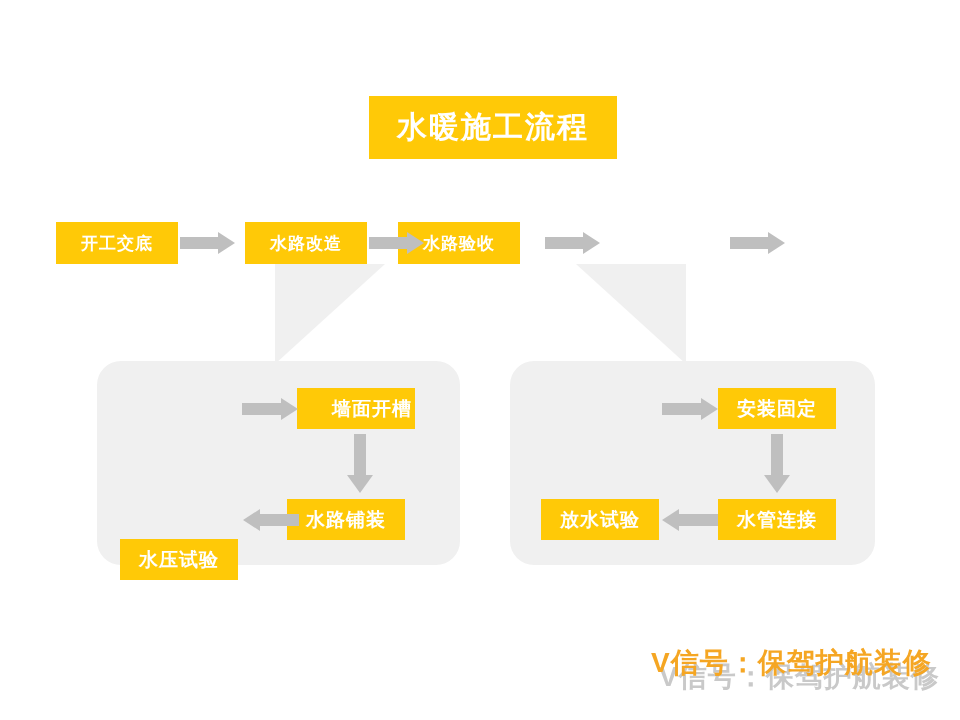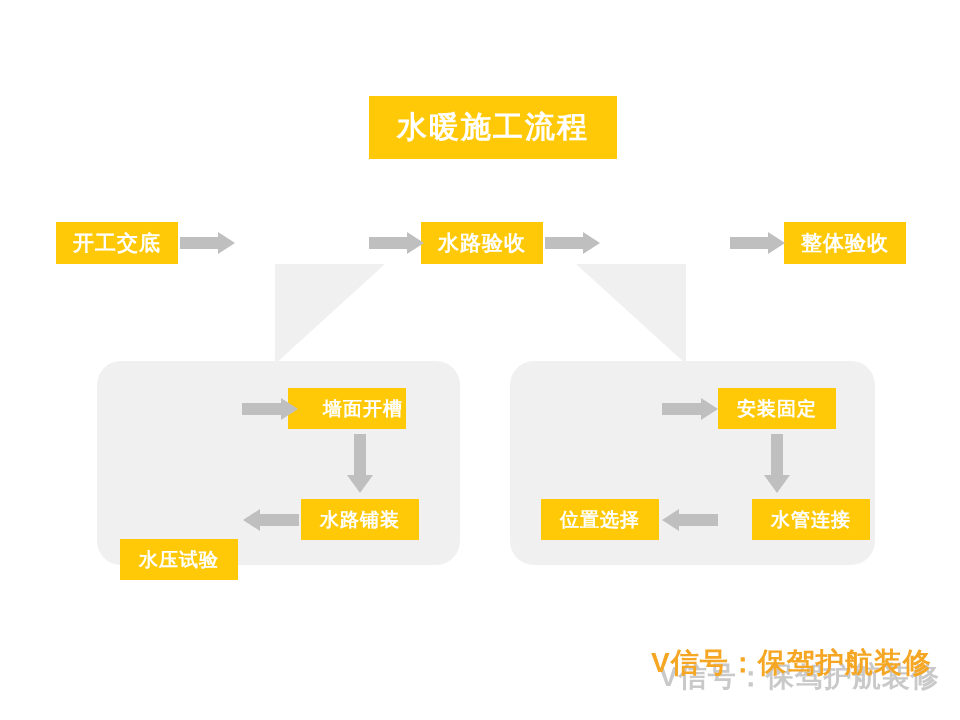--- a/index.html
+++ b/index.html
@@ -41,25 +41,25 @@
     height: 63px;
     font-size: 30px;
     letter-spacing: 2px;
   }
 
   
   .top-node {
     top: 222px;
     width: 122px;
     height: 42px;
-    font-size: 21px;
+    font-size: 17px;
   }
   .top-1 { left: 56px; }
   .top-2 { left: 245px; }
-  .top-3 { left: 421px; text-align: center; }
+  .top-3 { left: 398px; text-align: center; }
   .top-4 { left: 606px; }
   .top-5 { left: 784px; }
 
   
   .panel {
     position: absolute;
     background: #F0F0F0;
     border-radius: 24px;
     box-sizing: border-box;
   }
@@ -87,28 +87,28 @@
     border-right: 0 solid transparent;
   }
 
   
   .sub-node {
     width: 118px;
     height: 41px;
     font-size: 19px;
   }
   .pl-r1c1 { left: 120px; top: 388px; }
-  .pl-r1c2 { left: 288px; top: 388px; padding-left: 32px; }
+  .pl-r1c2 { left: 297px; top: 388px; padding-left: 32px; }
   .pl-r2c1 { left: 120px; top: 499px; margin-top: 40px; }
-  .pl-r2c2 { left: 301px; top: 499px; }
+  .pl-r2c2 { left: 287px; top: 499px; }
 
   .pr-r1c1 { left: 541px; top: 388px; }
   .pr-r1c2 { left: 718px; top: 388px; }
   .pr-r2c1 { left: 541px; top: 499px; }
-  .pr-r2c2 { left: 752px; top: 499px; }
+  .pr-r2c2 { left: 718px; top: 499px; }
 
   
   .arrow {
     position: absolute;
   }
   .arrow .shaft {
     position: absolute;
     background: #BFBFBF;
   }
   .arrow .head {
@@ -208,22 +208,22 @@
 
   <div class="node title-box">水暖施工流程</div>
 
   <div class="tail tail-left"></div>
   <div class="tail tail-right"></div>
 
   <div class="panel panel-left"></div>
   <div class="panel panel-right"></div>
 
   <div class="node top-node top-1">开工交底</div>
+  <div class="node top-node top-2">水路改造</div>
   <div class="node top-node top-3">水路验收</div>
-  <div class="node top-node top-5">整体验收</div>
 
   <div class="arrow arrow-right tr-a tr-1">
     <div class="shaft"></div>
     <div class="head"></div>
   </div>
   <div class="arrow arrow-right tr-a tr-2">
     <div class="shaft"></div>
     <div class="head"></div>
   </div>
   <div class="arrow arrow-right tr-a tr-3">
@@ -247,21 +247,21 @@
     <div class="shaft"></div>
     <div class="head"></div>
   </div>
   <div class="arrow arrow-left pb-a pb-l">
     <div class="shaft"></div>
     <div class="head"></div>
   </div>
 
   <div class="node sub-node pr-r1c2">安装固定</div>
   <div class="node sub-node pr-r2c2">水管连接</div>
-  <div class="node sub-node pr-r2c1">位置选择</div>
+  <div class="node sub-node pr-r2c1">放水试验</div>
 
   <div class="arrow arrow-right ph-a ph-r">
     <div class="shaft"></div>
     <div class="head"></div>
   </div>
   <div class="arrow arrow-down pv-a pv-r">
     <div class="shaft"></div>
     <div class="head"></div>
   </div>
   <div class="arrow arrow-left pb-a pb-r">

